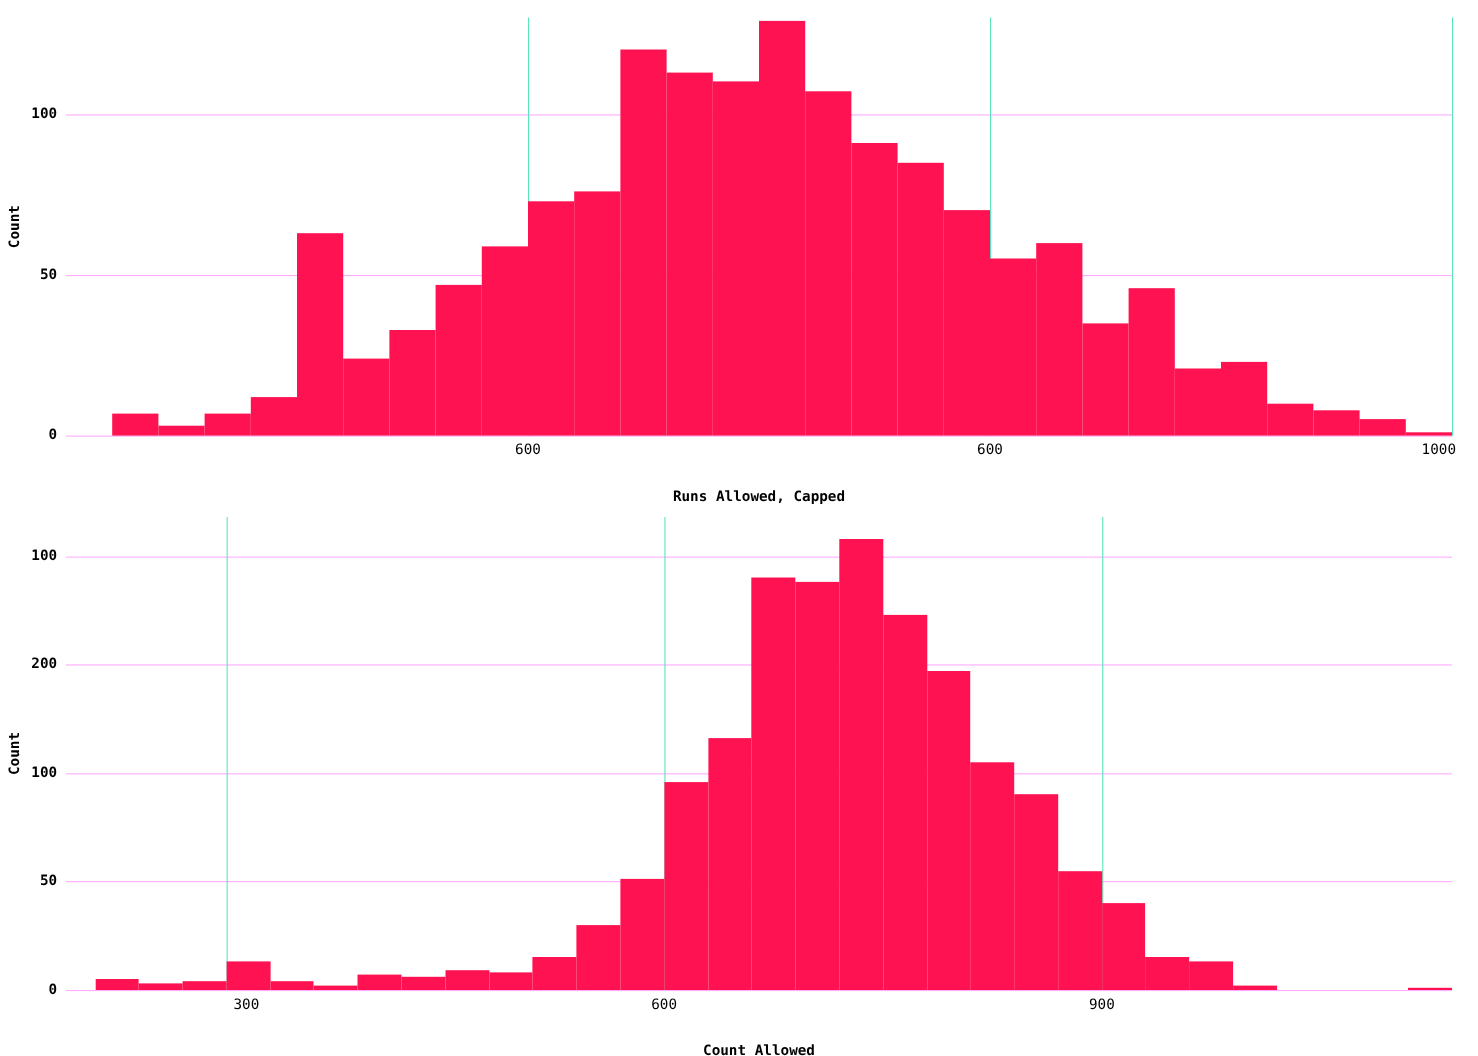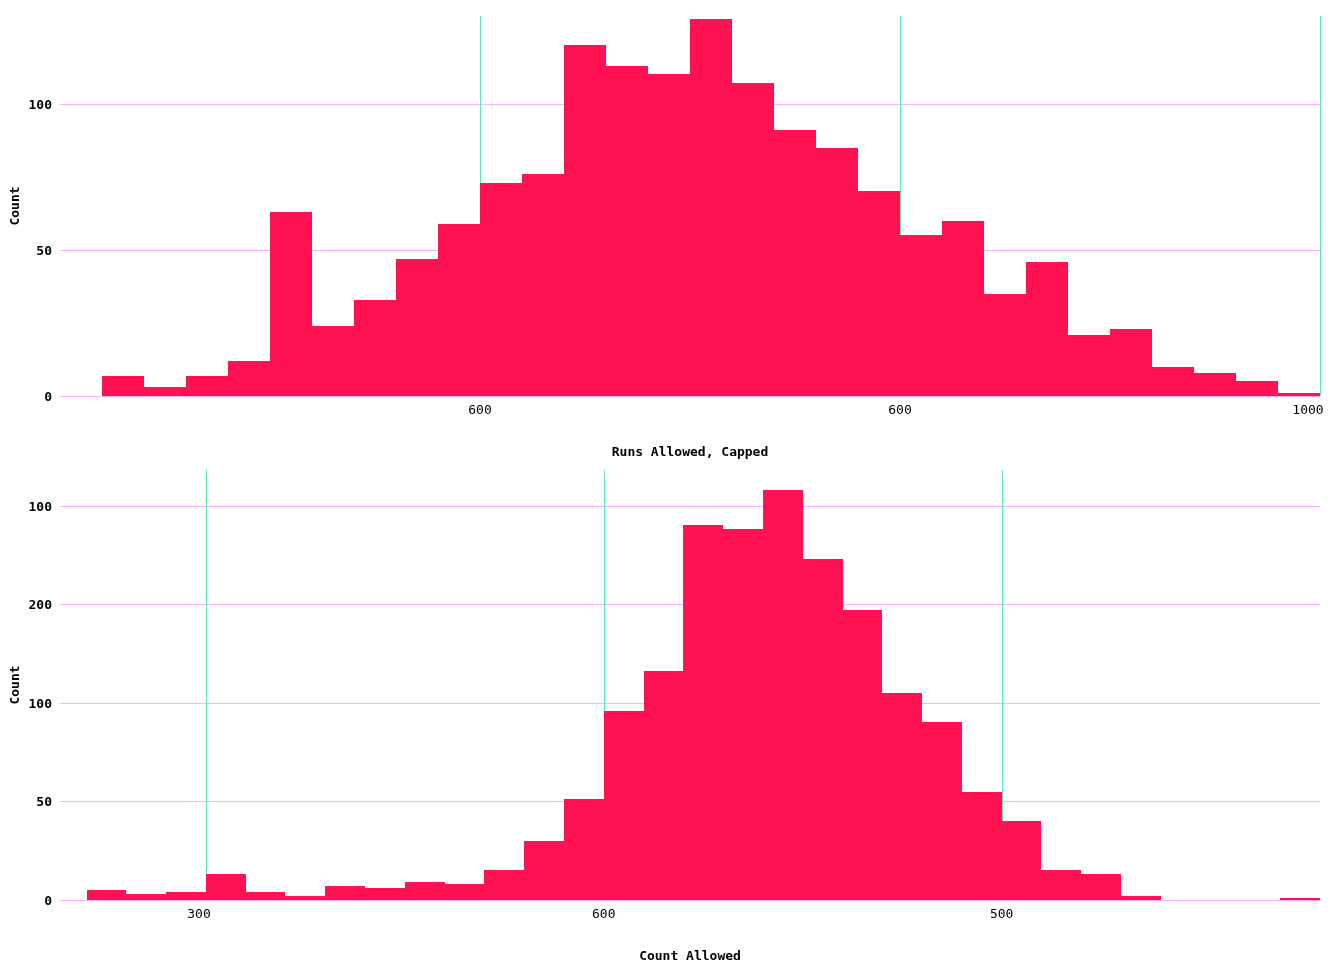--- a/index.html
+++ b/index.html
@@ -138,25 +138,25 @@
         <span class="ytick-label" style="top: 430px;">0</span>
         <div class="grid-h" style="top: 331.376px;"></div>
         <span class="ytick-label" style="top: 331.376px;">50</span>
         <div class="grid-h" style="top: 232.752px;"></div>
         <span class="ytick-label" style="top: 232.752px;">100</span>
         <div class="grid-h" style="top: 134.128px;"></div>
         <span class="ytick-label" style="top: 134.128px;">200</span>
         <div class="grid-h" style="top: 35.5046px;"></div>
         <span class="ytick-label" style="top: 35.5046px;">100</span>
         <div class="grid-v" style="left: 145.895px;"></div>
-        <span class="xtick-label" style="left: 139px;">300</span>
+        <span class="xtick-label" style="left: 164px;">300</span>
         <div class="grid-v" style="left: 543.789px;"></div>
         <span class="xtick-label" style="left: 543.789px;">600</span>
         <div class="grid-v" style="left: 941.684px;"></div>
-        <span class="xtick-label" style="left: 941.684px;">500</span>
+        <span class="xtick-label" style="left: 941.684px;">900</span>
         <div class="bar" style="left: 26.5263px; width: 39.7895px; height: 9.86239px;"></div>
         <div class="bar" style="left: 66.3158px; width: 39.7895px; height: 5.91743px;"></div>
         <div class="bar" style="left: 106.105px; width: 39.7895px; height: 7.88991px;"></div>
         <div class="bar" style="left: 145.895px; width: 39.7895px; height: 25.6422px;"></div>
         <div class="bar" style="left: 185.684px; width: 39.7895px; height: 7.88991px;"></div>
         <div class="bar" style="left: 225.474px; width: 39.7895px; height: 3.94495px;"></div>
         <div class="bar" style="left: 265.263px; width: 39.7895px; height: 13.8073px;"></div>
         <div class="bar" style="left: 305.053px; width: 39.7895px; height: 11.8349px;"></div>
         <div class="bar" style="left: 344.842px; width: 39.7895px; height: 17.7523px;"></div>
         <div class="bar" style="left: 384.632px; width: 39.7895px; height: 15.7798px;"></div>

